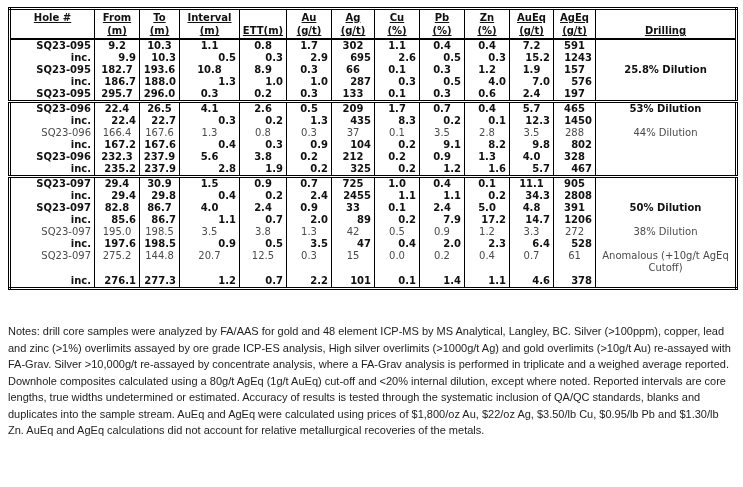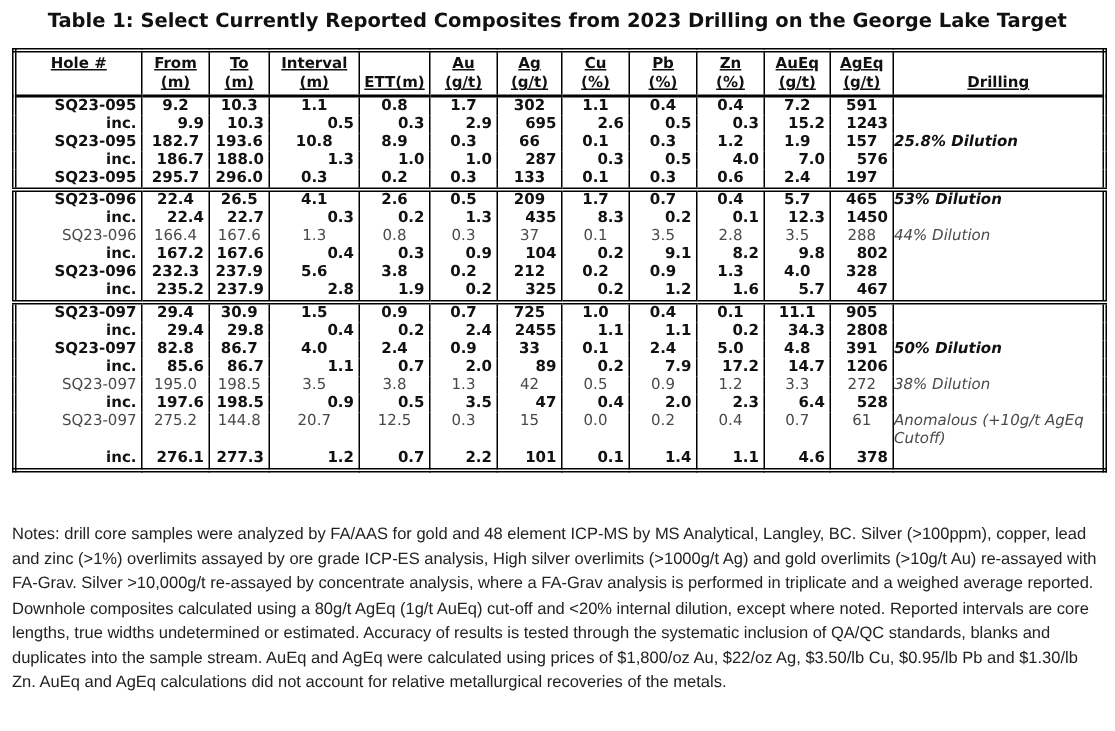--- a/index.html
+++ b/index.html
@@ -33,34 +33,33 @@
     font-size: 10px; height: 12px; line-height: 12px;
     padding: 0; overflow: hidden; white-space: nowrap; color: #111;
   }
   tr.bold td  { font-weight: bold; }
   tr.light td { font-weight: normal; color: #4a4a4a; }
   tr.sep td   { border-top: 3px double #000; }
 
   td.hole { text-align: right; padding-right: 3px; }
   tr.main td.num { text-align: center; }
   tr.inc  td.num { text-align: right; padding-right: 3px; }
-  td.comment { text-align: left; white-space: normal; line-height: 12px; font-style: italic; }
+  td.comment { text-align: center; white-space: normal; line-height: 12px; }
   tr.tall td { height: 25px; vertical-align: top; }
 
   .notes {
     font-family: "Liberation Sans", sans-serif;
     font-size: 11px; line-height: 16.5px; color: #222;
     width: 727px; margin: 33px 0 0 0; text-align: left;
   }
 </style>
 </head>
 <body>
 
 <div class="page">
-  <h1 class="title">Table 1: Select Currently Reported Composites from 2023 Drilling on the George Lake Target</h1>
 
   <table class="composites">
     <colgroup>
       <col style="width:85px">
         <col style="width:45px">
         <col style="width:40px">
         <col style="width:60px">
       <col style="width:47px">
         <col style="width:45px">
         <col style="width:43px">

